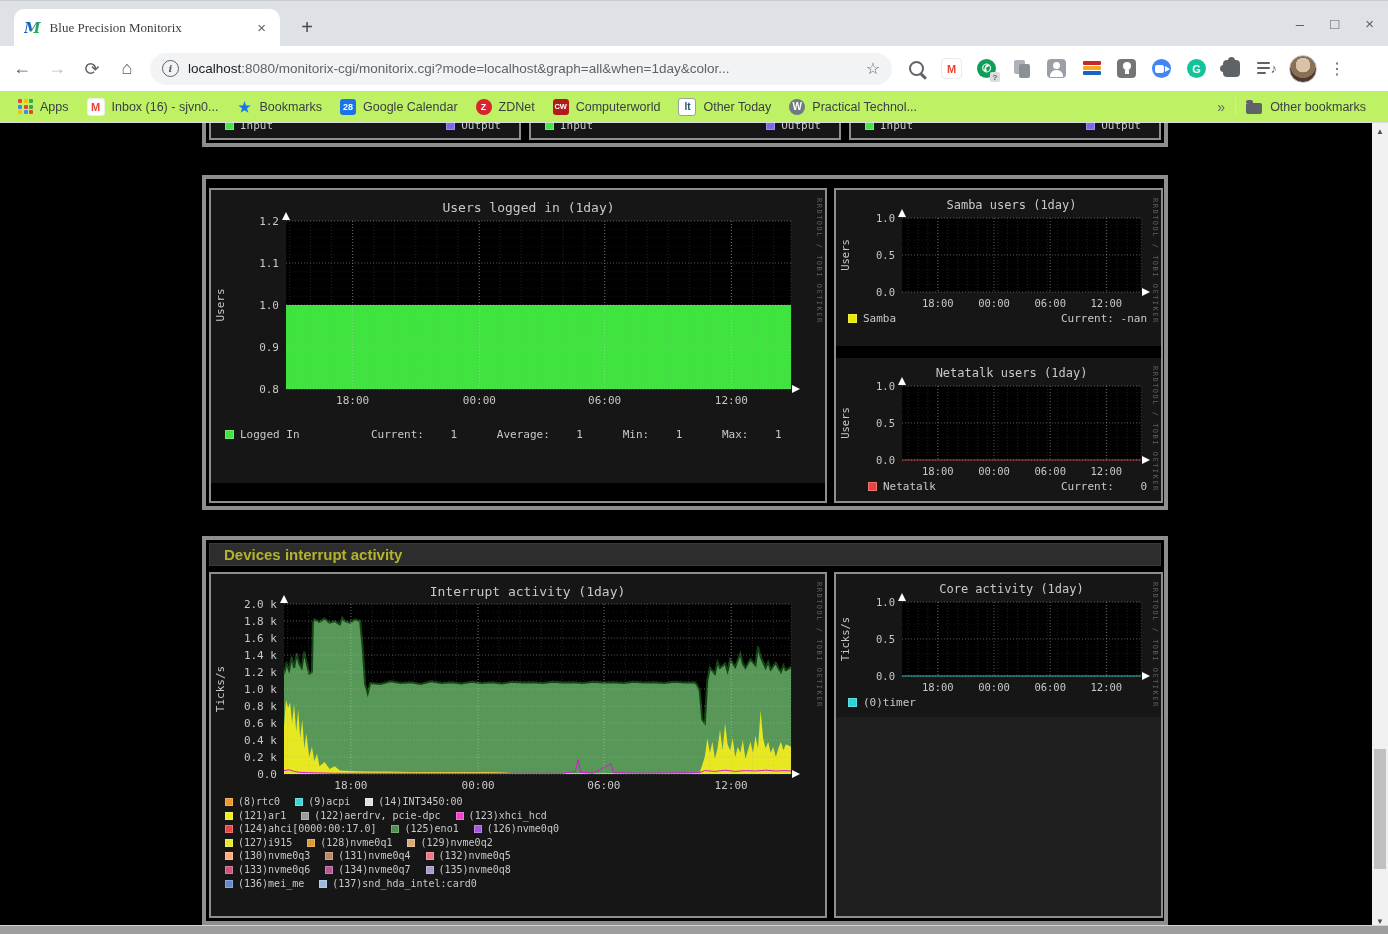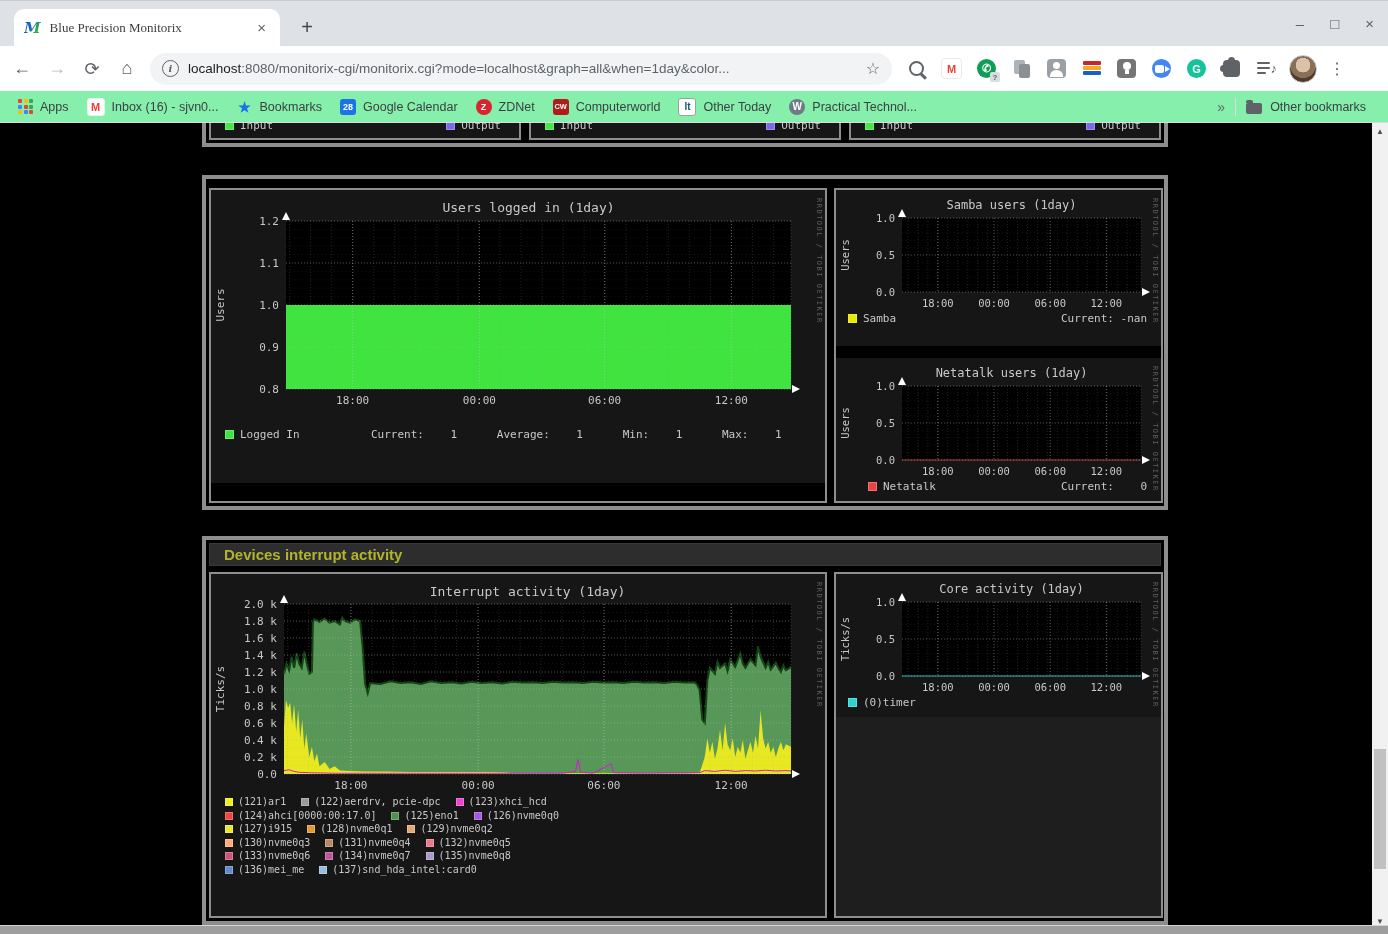--- a/index.html
+++ b/index.html
@@ -60,21 +60,21 @@
   .cam-body{position:absolute;width:9px;height:8px;background:#fff;border-radius:2px;left:3px;top:6px;}
   .cam-lens{position:absolute;left:13px;top:7px;border-left:5px solid #fff;border-top:3px solid transparent;border-bottom:3px solid transparent;}
   .pz{background:#5f6368;border-radius:4px;width:17px;height:17px;position:relative;}
   .pz::before{content:"";position:absolute;width:7px;height:7px;border-radius:50%;background:#5f6368;top:-3px;left:5px;}
   .pz::after{content:"";position:absolute;width:7px;height:7px;border-radius:50%;background:#5f6368;left:-3px;top:5px;}
   .pl i{position:absolute;left:0;width:13px;height:2px;background:#5f6368;border-radius:1px;}
   .pl i:nth-child(1){top:3px;}.pl i:nth-child(2){top:8px;}.pl i:nth-child(3){top:13px;width:9px;}
   .pl b{position:absolute;right:-1px;top:2px;color:#5f6368;font-size:13px;}
 
   
-  .bookmarksbar{position:relative;height:31px;background:#86efac;border-bottom:1px solid #dadce0;
+  .bookmarksbar{position:relative;height:31px;background:#bef264;border-bottom:1px solid #dadce0;
     display:flex;align-items:center;font-size:12.5px;color:#3c4043;}
   .bm{display:flex;align-items:center;gap:7px;margin-left:18px;white-space:nowrap;}
   .bm-icn{width:16px;height:16px;border-radius:3px;display:flex;align-items:center;justify-content:center;
     font-weight:bold;font-size:9px;color:#fff;flex:none;}
   .apps-grid{display:grid;grid-template-columns:repeat(3,4px);grid-gap:1.5px;}
   .apps-grid i{width:4px;height:4px;border-radius:1px;}
   .bm-spacer{flex:1;}
   .bm-overflow{color:#5f6368;font-size:14px;margin-right:10px;}
   .bm-sep{width:1px;height:18px;background:#dadce0;margin-right:10px;}
   .folder{width:16px;height:11px;background:#5f6368;border-radius:2px;position:relative;margin-top:3px;}
@@ -586,20 +586,21 @@
                   <text x="66" y="186.5" fill="#c8c8c8" text-anchor="end" style="font:11px &quot;DejaVu Sans Mono&quot;, monospace">0.2 k</text>
                   <text x="66" y="203.5" fill="#c8c8c8" text-anchor="end" style="font:11px &quot;DejaVu Sans Mono&quot;, monospace">0.0</text>
                   <text x="139.924" y="215" fill="#c8c8c8" text-anchor="middle" style="font:11px &quot;DejaVu Sans Mono&quot;, monospace">18:00</text>
                   <text x="267.18100000000004" y="215" fill="#c8c8c8" text-anchor="middle" style="font:11px &quot;DejaVu Sans Mono&quot;, monospace">00:00</text>
                   <text x="392.91700000000003" y="215" fill="#c8c8c8" text-anchor="middle" style="font:11px &quot;DejaVu Sans Mono&quot;, monospace">06:00</text>
                   <text x="520.174" y="215" fill="#c8c8c8" text-anchor="middle" style="font:11px &quot;DejaVu Sans Mono&quot;, monospace">12:00</text>
                   <text x="13" y="115" fill="#c8c8c8" text-anchor="middle" transform="rotate(-90 13 115)" style="font:11px &quot;DejaVu Sans Mono&quot;, monospace">Ticks/s</text>
                 </svg>
                 <div class="wm">RRDTOOL / TOBI OETIKER</div>
                 <div class="legrows" style="left: 14px; top: 222px;">
+                  <div class="row"><span class="item"><span class="sw" style="background:#ee9922"></span>(8)rtc0</span><span class="item"><span class="sw" style="background:#3fd4d4"></span>(9)acpi</span><span class="item"><span class="sw" style="background:#e0e0e0"></span>(14)INT3450:00</span></div>
                   <div class="row"><span class="item"><span class="sw" style="background:#eeee22"></span>(121)ar1</span><span class="item"><span class="sw" style="background:#9a9a9a"></span>(122)aerdrv, pcie-dpc</span><span class="item"><span class="sw" style="background:#ee44cc"></span>(123)xhci_hcd</span></div>
                   <div class="row"><span class="item"><span class="sw" style="background:#ee4444"></span>(124)ahci[0000:00:17.0]</span><span class="item"><span class="sw" style="background:#4f8f4f"></span>(125)eno1</span><span class="item"><span class="sw" style="background:#aa55dd"></span>(126)nvme0q0</span></div>
                   <div class="row"><span class="item"><span class="sw" style="background:#e8e834"></span>(127)i915</span><span class="item"><span class="sw" style="background:#dd9933"></span>(128)nvme0q1</span><span class="item"><span class="sw" style="background:#ddaa77"></span>(129)nvme0q2</span></div>
                   <div class="row"><span class="item"><span class="sw" style="background:#ffaa77"></span>(130)nvme0q3</span><span class="item"><span class="sw" style="background:#bb8866"></span>(131)nvme0q4</span><span class="item"><span class="sw" style="background:#ee7788"></span>(132)nvme0q5</span></div>
                   <div class="row"><span class="item"><span class="sw" style="background:#cc5577"></span>(133)nvme0q6</span><span class="item"><span class="sw" style="background:#bb5599"></span>(134)nvme0q7</span><span class="item"><span class="sw" style="background:#aa99cc"></span>(135)nvme0q8</span></div>
                   <div class="row"><span class="item"><span class="sw" style="background:#6688cc"></span>(136)mei_me</span><span class="item"><span class="sw" style="background:#99bbdd"></span>(137)snd_hda_intel:card0</span></div>
                 </div>
               </div>
           </div>
           <div class="gpanel" style="flex:1;background:#1e1e1e;">

